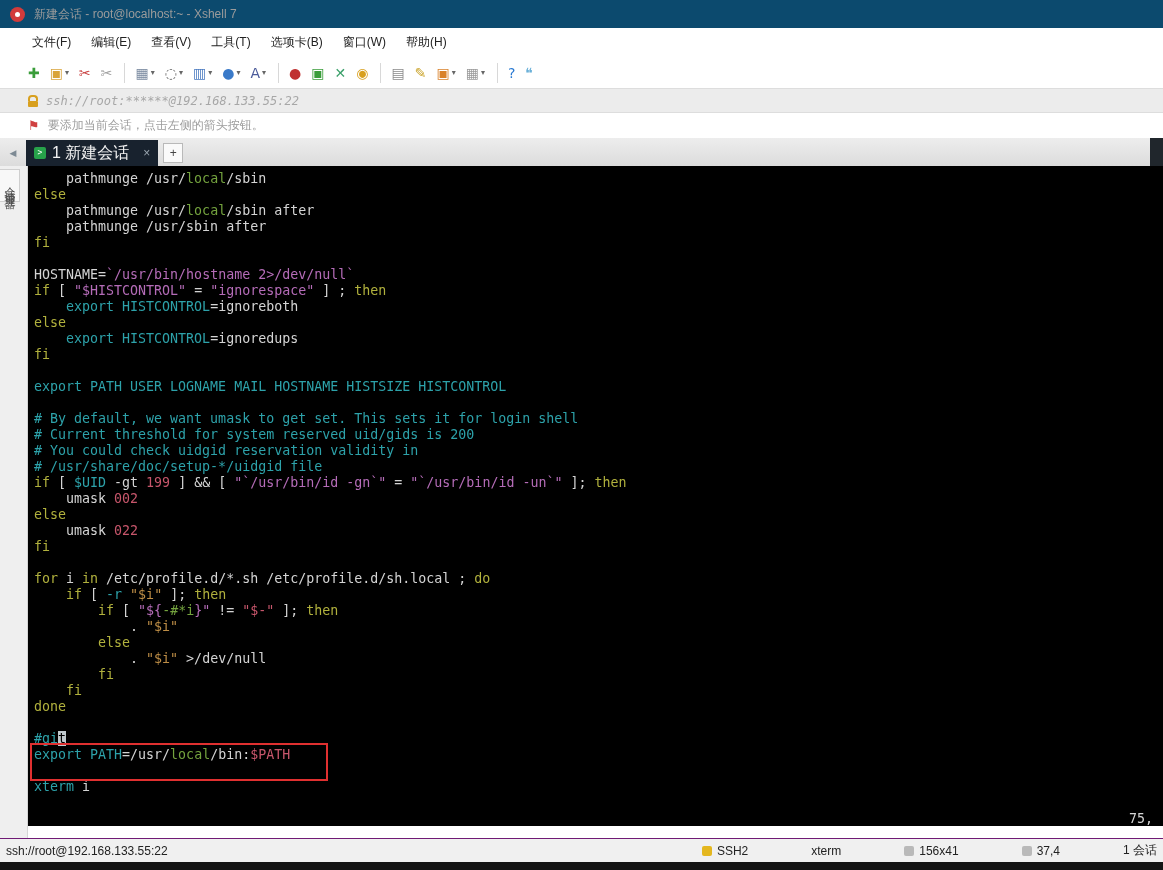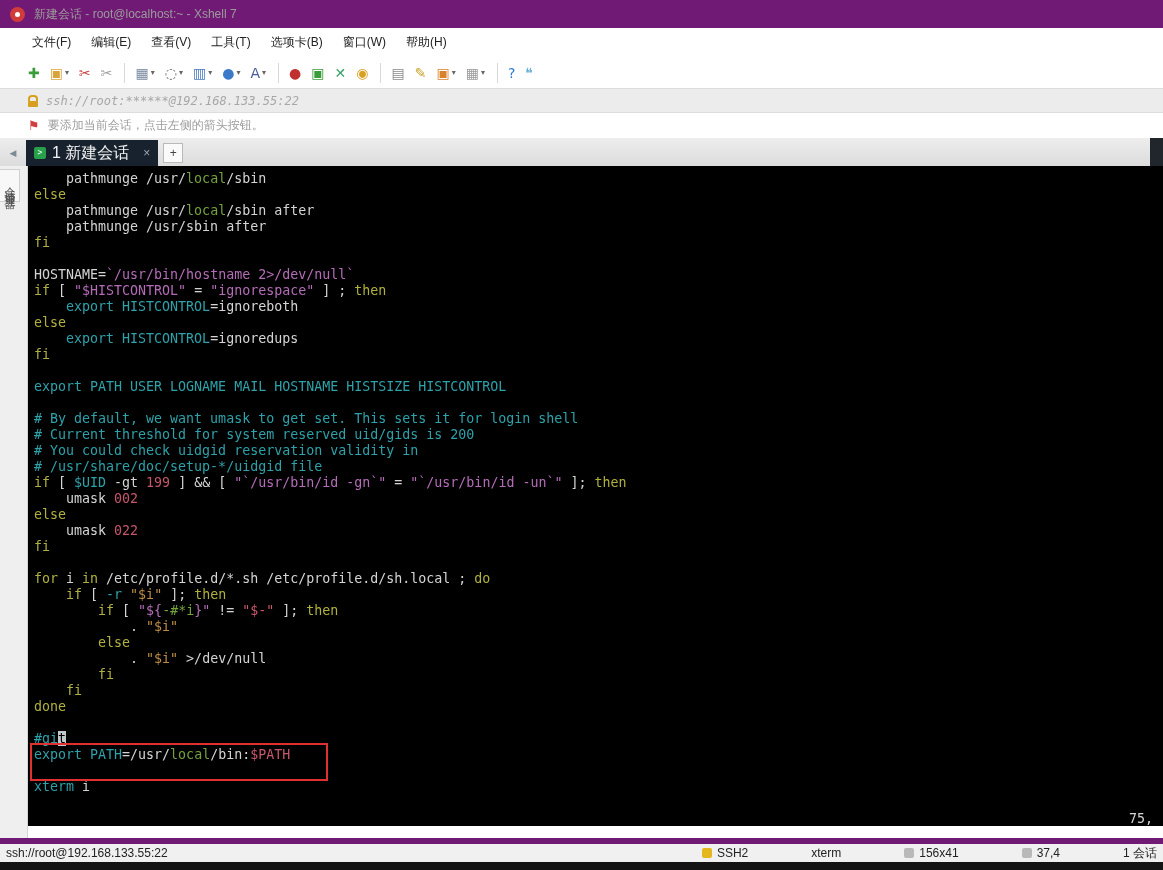--- a/index.html
+++ b/index.html
@@ -1,20 +1,20 @@
 <!DOCTYPE html>
 <html style="--term-w: #d4d4d4; --term-y: #b1b13d; --term-c: #2da2aa; --term-m: #b56cb8; --term-r: #c7566b; --term-g: #74a33e; --term-o: #bd8d46; --term-cursor: #c0c8cc;"><head>
 <meta charset="utf-8">
 <style>
   html,body{margin:0;padding:0;background:#c8c8c8;}
   .window{position:relative;width:1163px;height:870px;background:#ffffff;overflow:hidden;
           font-family:"Liberation Sans",sans-serif;-webkit-font-smoothing:antialiased;}
 
   
-  .titlebar{position:absolute;left:0;top:0;width:100%;height:28px;background:#701a75;
+  .titlebar{position:absolute;left:0;top:0;width:100%;height:28px;background:#0c4a6e;
             display:flex;align-items:center;padding-left:10px;box-sizing:border-box;}
   .app-icon{width:15px;height:15px;border-radius:50%;background:#d23b3b;display:inline-block;
             position:relative;flex:0 0 auto;}
   .app-icon:after{content:"";position:absolute;left:5px;top:5px;width:5px;height:5px;border-radius:50%;background:#fff;}
   .title-text{margin-left:9px;font-size:12px;color:#9b9b9b;}
 
   
   .menubar{position:absolute;left:0;top:28px;width:100%;height:29px;background:#ffffff;
            display:flex;align-items:center;padding-left:22px;box-sizing:border-box;}
   .menu-item{font-size:12px;color:#222;padding:4px 10px;cursor:default;}
@@ -72,21 +72,21 @@
   .seg-w{color:var(--term-w);} .seg-y{color:var(--term-y);} .seg-c{color:var(--term-c);}
   .seg-m{color:var(--term-m);} .seg-r{color:var(--term-r);} .seg-g{color:var(--term-g);}
   .seg-o{color:var(--term-o);}
   .seg-k{background:var(--term-cursor);color:#000;}
   .ruler{position:absolute;right:10px;top:645px;color:var(--term-w);height:16px;line-height:16px;}
   .annotation{position:absolute;left:2px;top:577px;width:298px;height:38px;
               border:2px solid #e03030;box-sizing:border-box;pointer-events:none;}
 
   
   .statusbar{position:absolute;left:0;top:838px;width:100%;height:24px;background:#f0f0f0;
-             border-top:6px solid #701a75;box-sizing:border-box;display:flex;align-items:center;
+             border-top:1px solid #701a75;box-sizing:border-box;display:flex;align-items:center;
              padding:0 6px;font-size:12px;color:#333;}
   .status-left{font-family:"Liberation Sans",sans-serif;color:#222;}
   .status-right{margin-left:auto;display:flex;align-items:center;gap:37px;}
   .sb-item{display:flex;align-items:center;margin-left:26px;color:#222;}
   .mi{display:inline-block;width:10px;height:10px;background:#b9b9b9;border-radius:2px;margin-right:5px;}
   .mi.yellow{background:#e4b71f;}
   .mi.none{visibility:hidden;width:0;margin:0;}
 
   
   .bottomstrip{position:absolute;left:0;top:862px;width:100%;height:8px;background:#141414;}

